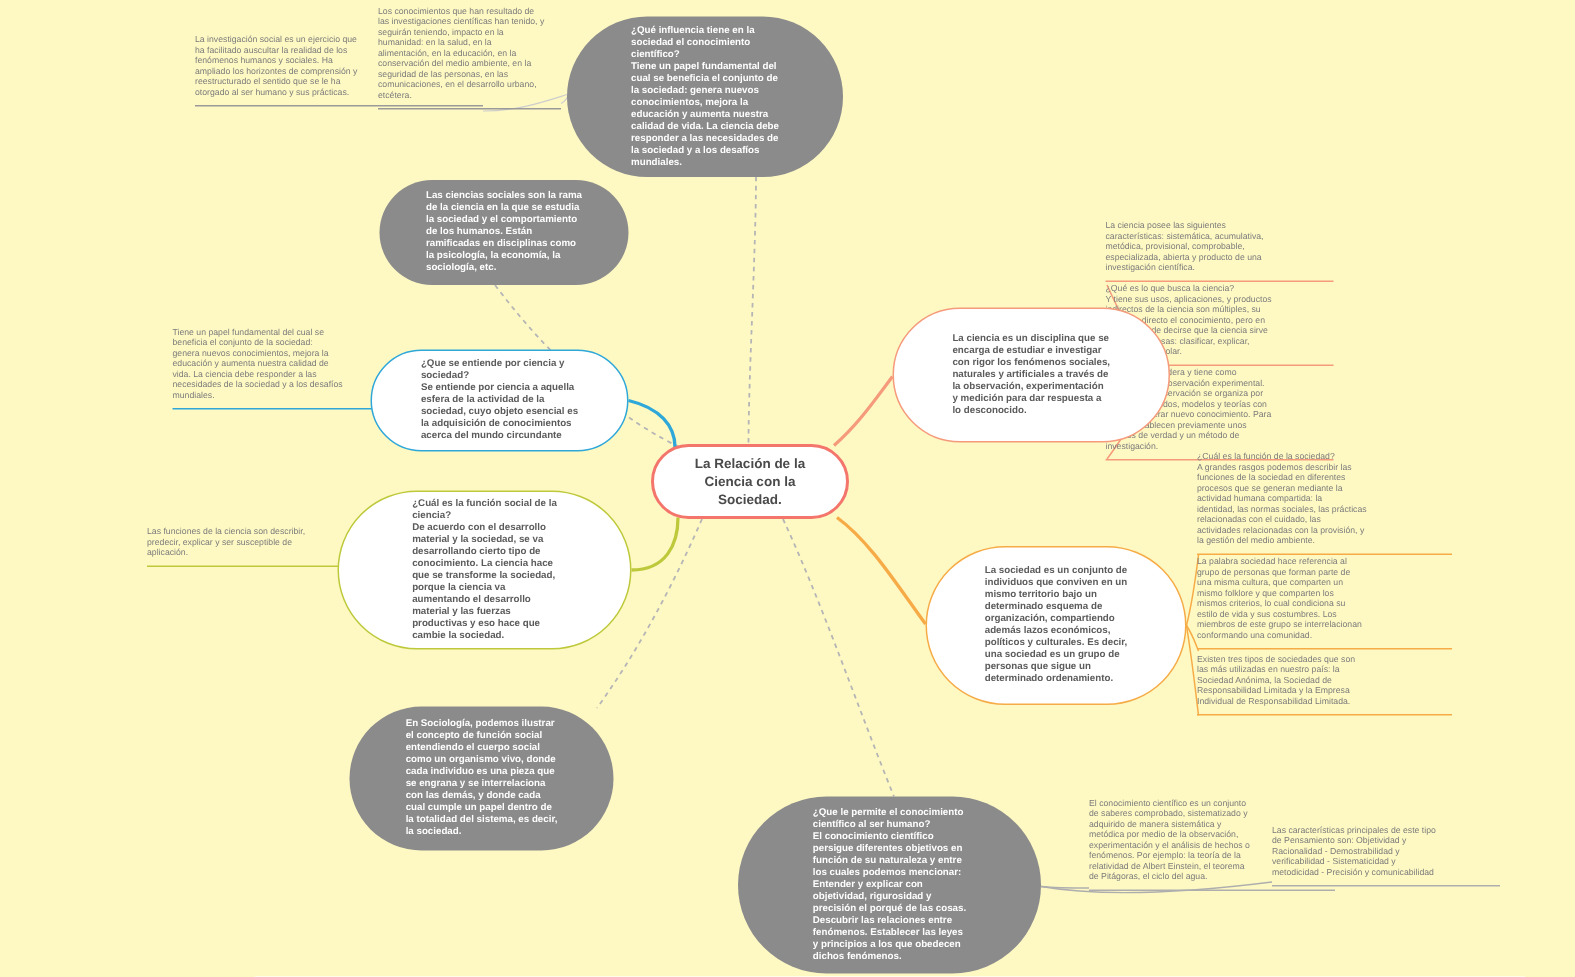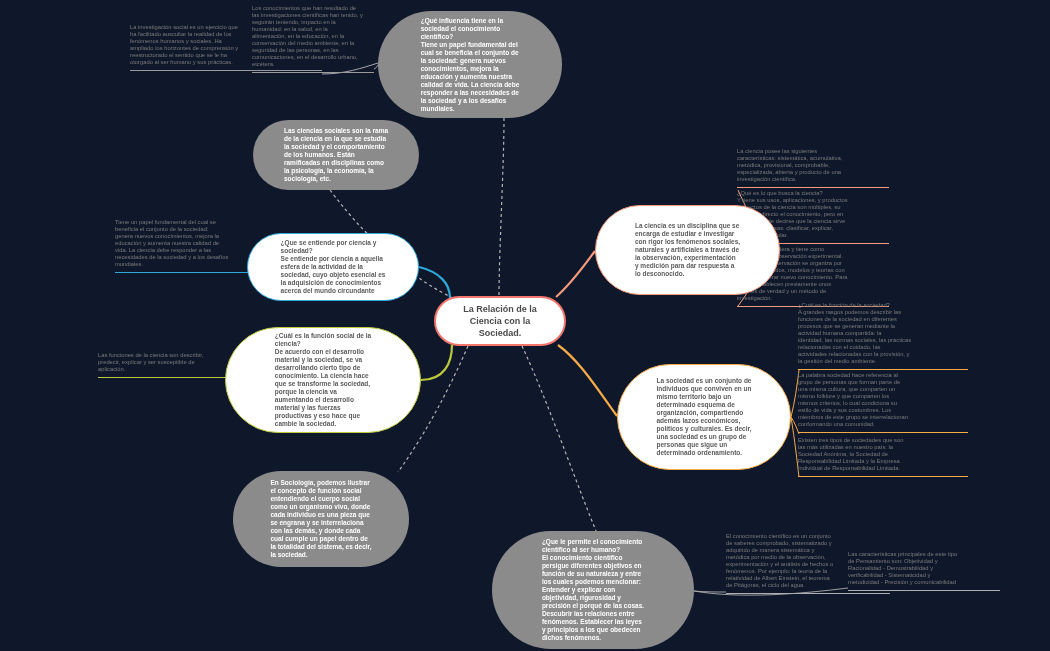--- a/index.html
+++ b/index.html
@@ -1,17 +1,17 @@
 <!DOCTYPE html>
 <html><head>
 <meta charset="utf-8">
 <style>
   html,body{margin:0;padding:0;background:#ffffff;}
   #canvas{
-    position:relative;width:1050px;height:651px;overflow:hidden;background:#0f172a;
+    position:relative;width:1050px;height:651px;overflow:hidden;background:#fef9c3;
     font-family:"Liberation Sans", sans-serif;
   }
   #connectors{position:absolute;left:0;top:0;width:1050px;height:651px;}
   .note{
     position:absolute;
     font-size:5.8px;line-height:7px;color:#7b7b7b;
     white-space:pre-line;
     padding-bottom:4px;
     border-bottom:1px solid #9a9a9a;
   }

